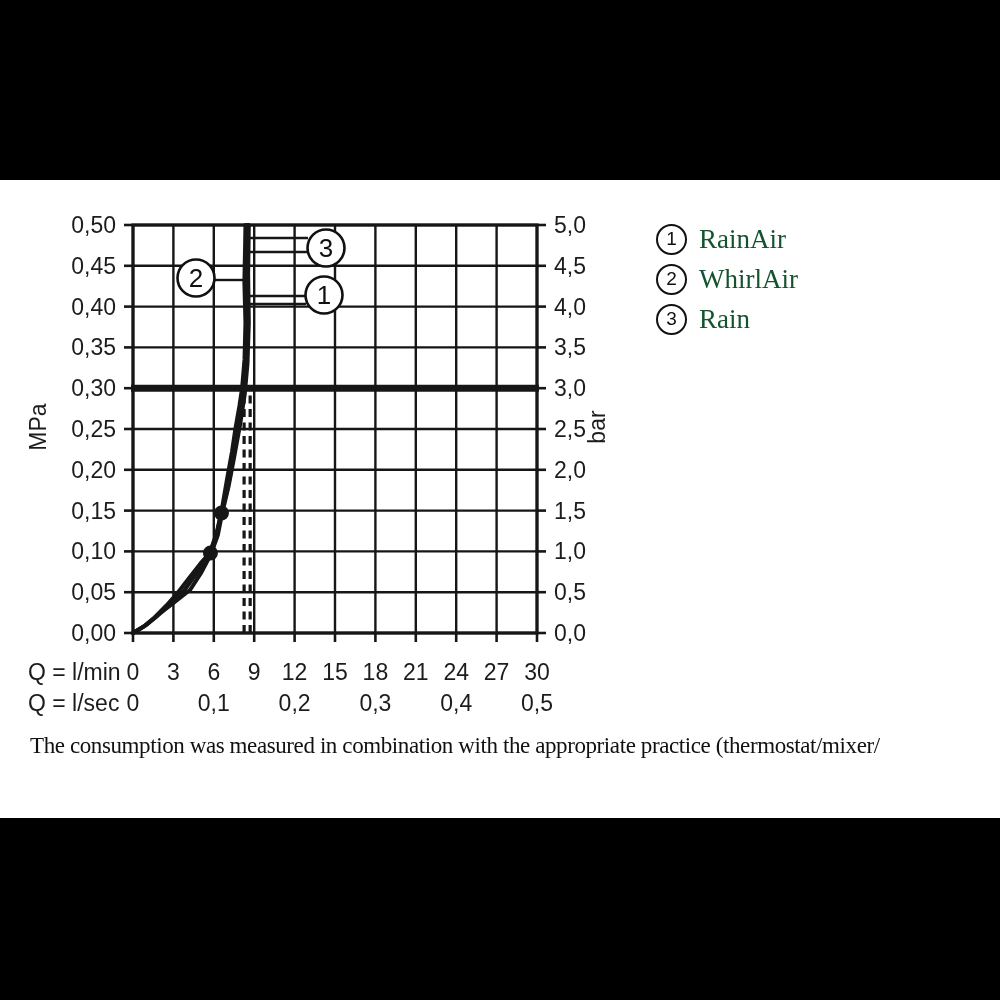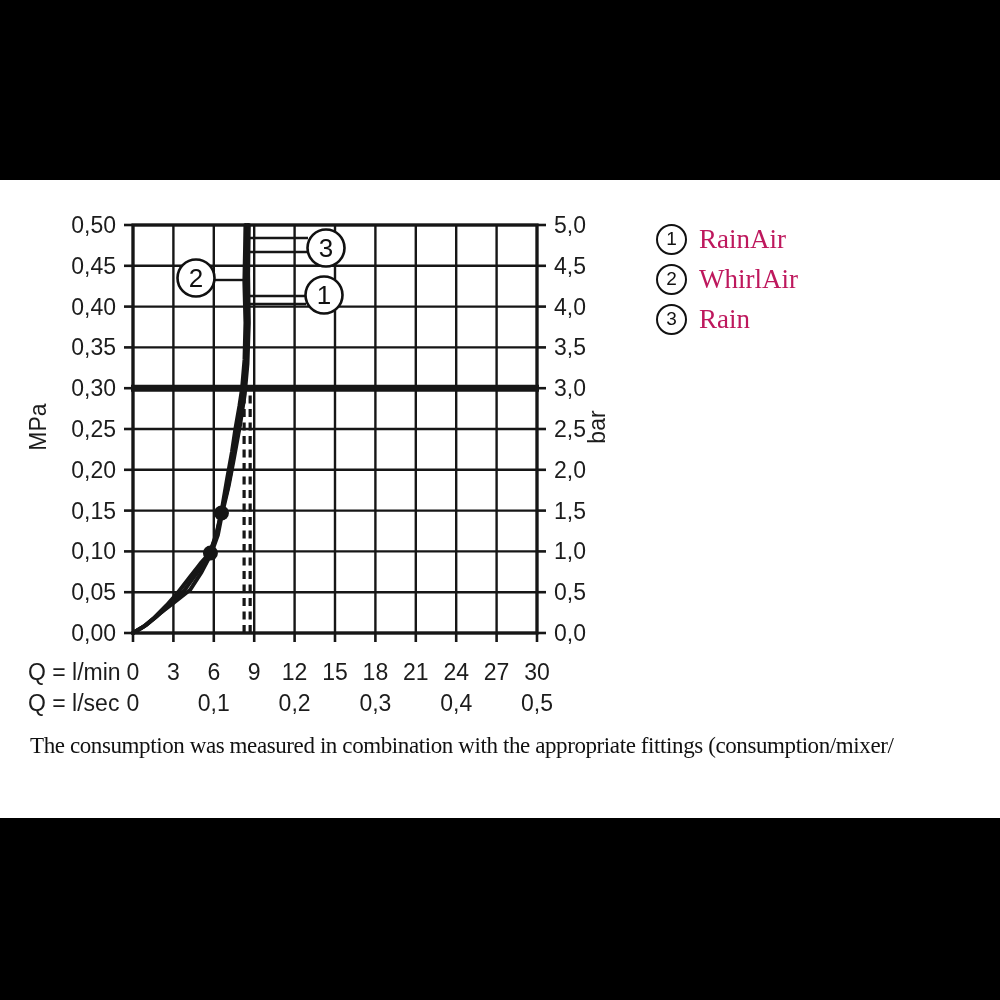--- a/index.html
+++ b/index.html
@@ -10,21 +10,21 @@
   #bar-bottom{top:818px;height:182px;}
   #chart-svg{position:absolute;left:0;top:0;}
   .tick-label{font:23px "Liberation Sans",sans-serif;fill:#1c1c1c;}
   .unit-label{font:23px "Liberation Sans",sans-serif;fill:#1c1c1c;}
   .qrow-label{font:23px "Liberation Sans",sans-serif;fill:#1c1c1c;}
   .callout-num{font:26px "Liberation Sans",sans-serif;fill:#111;}
   .legend{position:absolute;left:656px;top:219px;}
   .legend-row{display:flex;align-items:center;height:40px;}
   .lnum{display:inline-flex;align-items:center;justify-content:center;width:27px;height:27px;
         border:2.2px solid #111;border-radius:50%;font-size:19px;color:#111;flex:0 0 auto;}
-  .llabel{margin-left:12px;font-family:"Liberation Serif",serif;font-size:27px;color:#be185d;
+  .llabel{margin-left:12px;font-family:"Liberation Serif",serif;font-size:27px;color:#14532d;
           white-space:nowrap;}
   .caption{position:absolute;left:30px;top:729px;width:950px;
            font-family:"Liberation Serif",serif;font-size:23px;line-height:33px;color:#111;
            letter-spacing:-0.4px;white-space:nowrap;}
 </style>
 </head>
 <body>
 
 <div id="stage">
   <div id="bar-top" class="letterbox"></div>
@@ -160,15 +160,15 @@
       <span class="lnum">2</span>
       <span class="llabel">WhirlAir</span>
     </div>
     <div class="legend-row">
       <span class="lnum">3</span>
       <span class="llabel">Rain</span>
     </div>
   </div>
 
   <div class="caption">
-    <div>The consumption was measured in combination with the appropriate fittings (consumption/mixer/</div>
+    <div>The consumption was measured in combination with the appropriate practice (thermostat/mixer/</div>
   </div>
 </div>
 
 </body></html>

